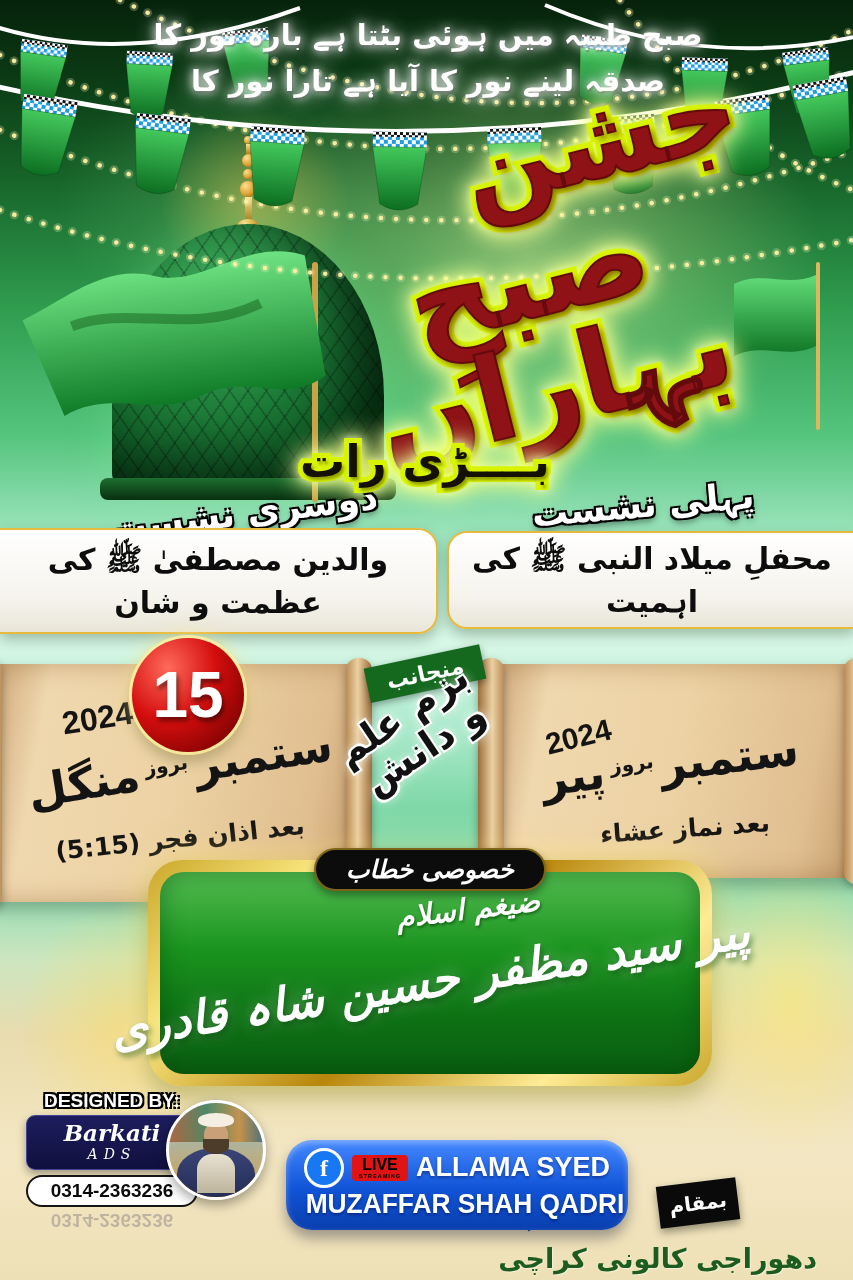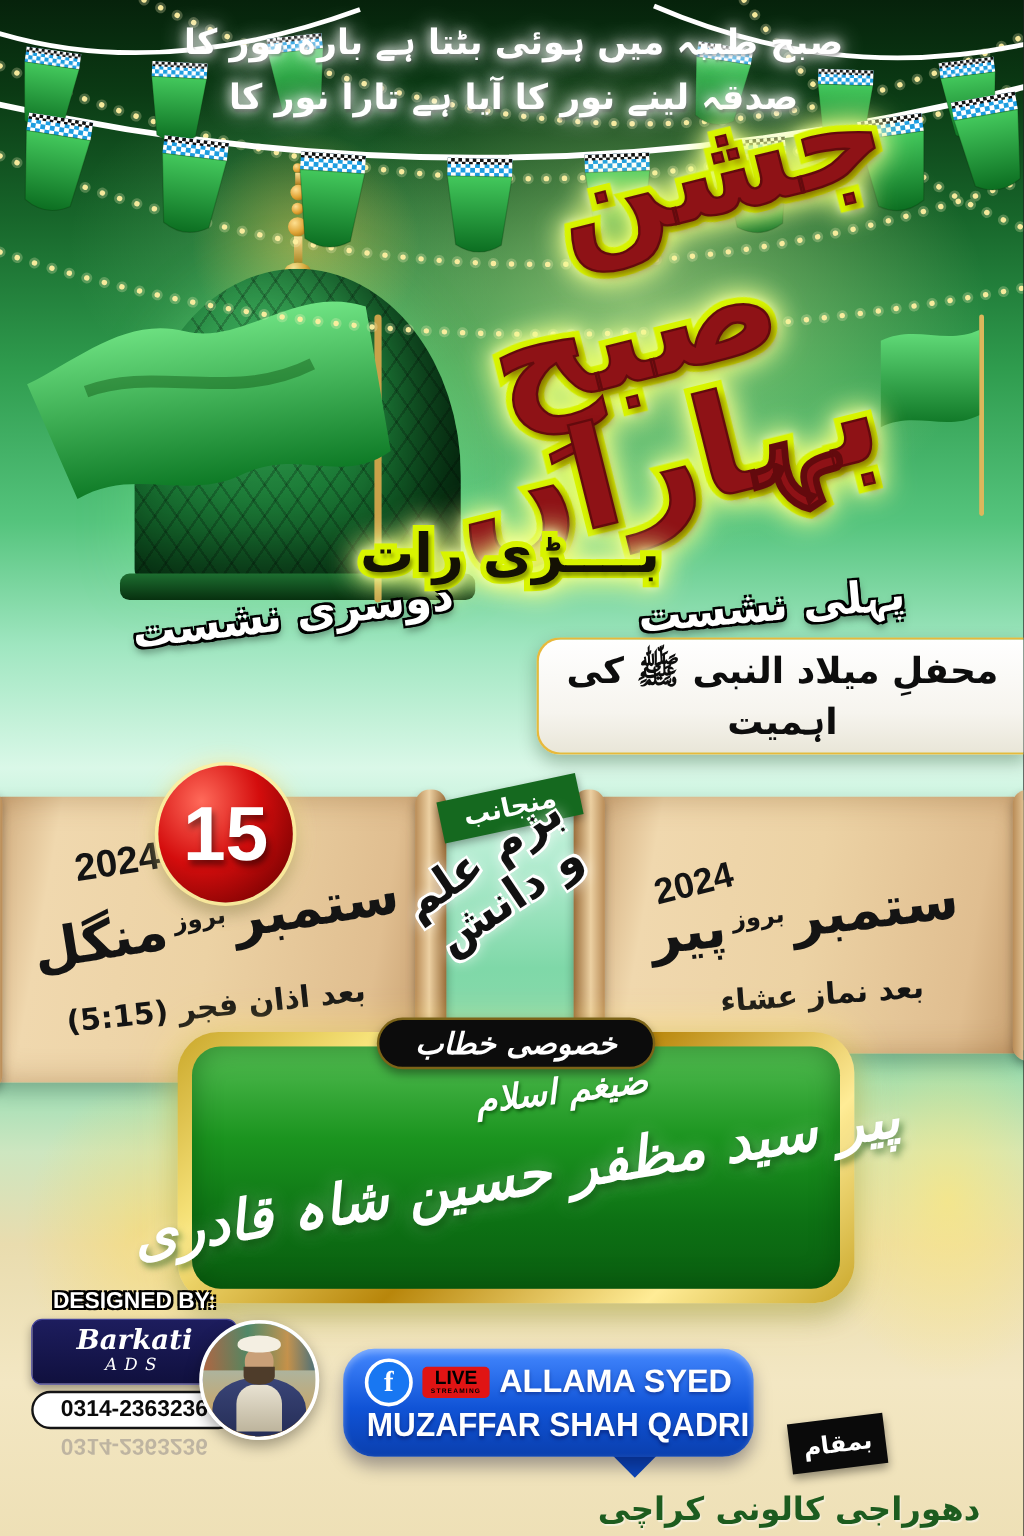--- a/index.html
+++ b/index.html
@@ -7,21 +7,21 @@
     font-family:"DejaVu Sans",sans-serif;
     background:
       radial-gradient(ellipse 420px 300px at 62% 20%, rgba(250,255,170,.45), rgba(250,255,170,0) 70%),
       radial-gradient(ellipse 260px 200px at 28% 16%, rgba(180,255,170,.20), rgba(180,255,170,0) 70%),
       linear-gradient(180deg,
         #06220b 0%, #0b3a14 6%, #17652a 14%, #2f9c4e 24%, #55c47d 34%,
         #9fe6c0 42%, #daf8e8 50%, #b2ecd0 56%, #7fd8a8 63%, #8edbb0 69%,
         #cde6c0 75%, #e9dcae 81%, #f3e7c3 90%, #eee0b6 100%);}
   .abs{position:absolute;}
   .u{direction:rtl;font-family:"DejaVu Sans",sans-serif;}
-  .en{font-family:"Liberation Sans",sans-serif;}
+  .en{font-family:"Liberation Sans",sans-serif;margin-top:16px;}
   .glow{position:absolute;border-radius:50%;pointer-events:none;}
 
   
   .couplet{top:12px;left:138px;width:580px;text-align:center;color:#fff;
     font-weight:700;font-size:29px;line-height:1.6;
     text-shadow:0 0 10px #fff,0 0 20px rgba(255,255,255,.95),1px 2px 2px rgba(0,0,0,.5);}
 
   
   .dome-wrap{left:112px;top:158px;width:272px;height:336px;}
   .dome{position:absolute;left:0;top:66px;width:272px;height:262px;
@@ -285,20 +285,21 @@
     <span class="t-line" style="font-size:45px;">
       <span class="cal-back">بــــڑی رات</span>
       <span class="cal-front">بــــڑی رات</span>
     </span>
   </div>
 
   <div class="sess-h" style="right:10px;top:484px;width:400px;transform:rotate(-5deg);">پہلی نشست</div>
   <div class="sess-box sbox1 u">محفلِ میلاد النبی ﷺ کی اہمیت</div>
 
   <div class="sess-h" style="left:64px;top:492px;width:360px;transform:rotate(-7deg);">دوسری نشست</div>
+  <div class="sess-box sbox2 u">والدین مصطفیٰ ﷺ کی عظمت و شان</div>
 
   <div class="scroll" style="left:488px;top:664px;width:372px;height:214px;"></div>
   <div class="s-year" style="left:545px;top:720px;font-size:30px;transform:rotate(-14deg);">2024</div>
   <div class="s-main u" style="left:505px;top:738px;width:330px;font-size:45px;transform:rotate(-7deg);">
     <span>ستمبر</span><span class="broz">بروز</span><span>پیر</span>
   </div>
   <div class="s-time u" style="left:540px;top:814px;width:290px;font-size:25px;transform:rotate(-4deg);">بعد نماز عشاء</div>
 
   <div class="scroll" style="left:-14px;top:664px;width:376px;height:238px;"></div>
   <div class="s-year" style="left:62px;top:700px;font-size:32px;transform:rotate(-9deg);">2024</div>

